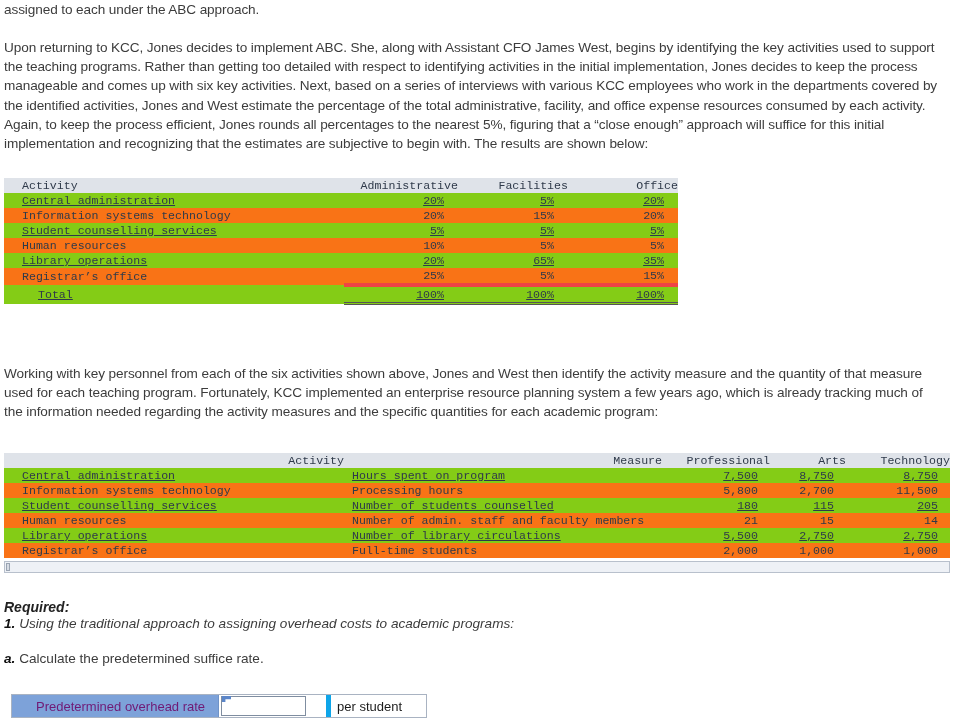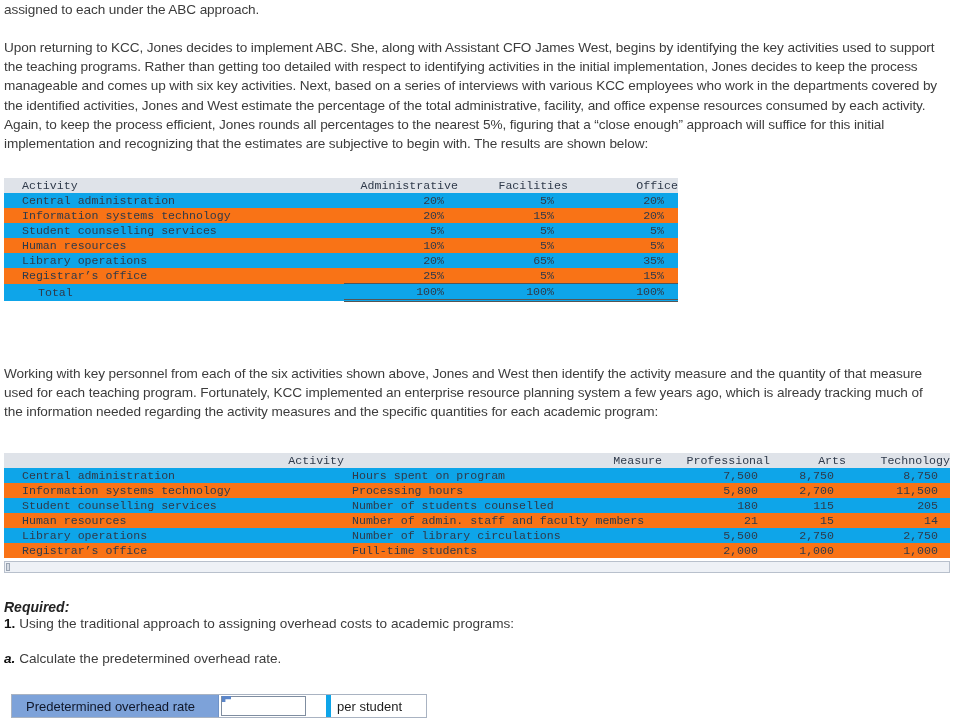--- a/index.html
+++ b/index.html
@@ -53,39 +53,39 @@
   }
   .mono-table td, .mono-table th {
     padding: 0;
     font-weight: normal;
     white-space: nowrap;
     height: 15px;
     line-height: 15px;
     vertical-align: middle;
   }
   .hdr-bg { background: #dfe3e9; }
-  .row-odd  { background: #0ea5e9; }
+  .row-odd  { background: #84cc16; text-decoration: underline; }
   .row-even { background: #f97316; }
   .num { text-align: right; }
   .ctr { text-align: right; }
 
   
   #table-resource {
     left: 4px;
     top: 178px;
     width: 674px;
   }
   #table-resource .lbl { padding-left: 18px; }
   #table-resource .num { padding-right: 14px; }
   #table-resource .spanhdr {
     border-bottom: 1px solid #6b6b6b;
     text-align: center;
   }
   #table-resource tr.total-row td {
-    border-top: 1px solid #ef4444;
+    border-top: 4px solid #ef4444;
     border-bottom: 3px double #555;
   }
   #table-resource tr.total-row td.lbl {
     border-top: none;
     border-bottom: none;
   }
   #table-resource td.totlabel { padding-left: 34px; }
   #table-resource tr.lastdata td.num {
     border-bottom: 1px solid #555;
   }
@@ -130,20 +130,21 @@
     font-weight: bold;
     font-style: italic;
     color: #222;
   }
   #req-item-1 {
     position: absolute;
     left: 4px;
     top: 616px;
     font-size: 13.6px;
     color: #3c3c3c;
+    font-style: italic;
   }
   #req-item-1 .numlab { font-weight: bold; color: #111; }
   #req-item-a {
     position: absolute;
     left: 4px;
     top: 651px;
     font-size: 13.6px;
     color: #3c3c3c;
   }
   #req-item-a .numlab { font-weight: bold; font-style: italic; color: #111; }
@@ -156,25 +157,25 @@
     height: 24px;
     display: flex;
     align-items: stretch;
     border: 1px solid #a9b3c2;
     box-sizing: border-box;
     background: #ffffff;
   }
   #answer-widget .ans-label {
     width: 207px;
     background: #7da2d9;
-    color: #0f172a;
+    color: #701a75;
     font-size: 13px;
     display: flex;
     align-items: center;
-    padding-left: 14px;
+    padding-left: 24px;
     box-sizing: border-box;
     border-right: 1px solid #6f93c8;
   }
   #answer-widget .ans-input-cell {
     width: 89px;
     position: relative;
     box-sizing: border-box;
     background: #ffffff;
     display: flex;
     align-items: center;
@@ -350,21 +351,21 @@
   <div class="sb-thumb"></div>
 </div>
 
 <div id="required-label">Required:</div>
 <div id="req-item-1">
   <span class="numlab">1.</span>
   <span>Using the traditional approach to assigning overhead costs to academic programs:</span>
 </div>
 <div id="req-item-a">
   <span class="numlab">a.</span>
-  <span>Calculate the predetermined overhead rate.</span>
+  <span>Calculate the predetermined suffice rate.</span>
 </div>
 
 <div id="answer-widget">
   <div class="ans-label">Predetermined overhead rate</div>
   <div class="ans-input-cell">
     <input class="ans-input" type="text" placeholder="" style="">
     <span class="cell-marker"></span>
   </div>
   <div class="ans-unit">per student</div>
 </div>

